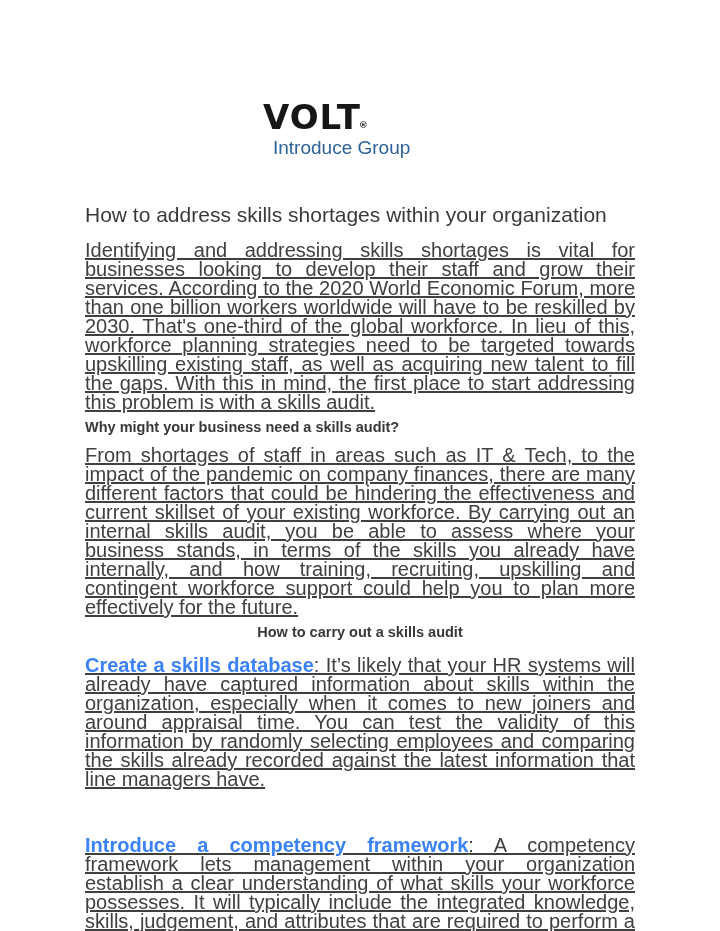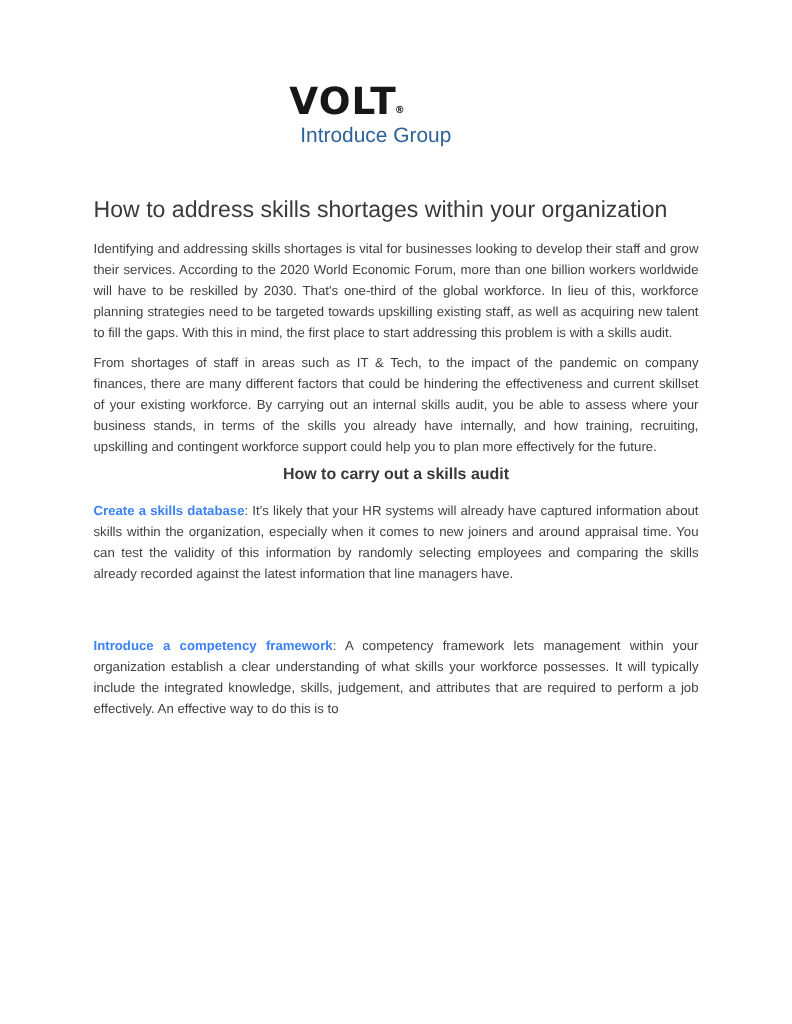--- a/index.html
+++ b/index.html
@@ -13,21 +13,21 @@
   }
   .page {
     width: 720px;
     height: 931px;
     background: #ffffff;
     padding: 0 85px;
   }
 
   
   .logo {
-    padding-top: 76px;
+    padding-top: 100px;
     margin-left: 178px;
     width: fit-content;
   }
   .logo-brand-row {
     line-height: 1;
     white-space: nowrap;
   }
   .logo-brand {
     font-family: "DejaVu Sans", sans-serif;
     font-size: 34px;
@@ -59,24 +59,25 @@
   }
   .article h1 {
     margin: 42px 0 12px 0;
     font-size: 21px;
     line-height: 27px;
     font-weight: 400;
     color: #3a3a3a;
   }
   .article p {
     margin: 0;
-    font-size: 12px;
+    font-size: 20px;
     line-height: 19px;
     text-align: justify;
     color: #404040;
+    text-decoration: underline;
   }
   .article h2 {
     margin: 0;
     font-size: 14.5px;
     line-height: 19px;
     font-weight: 700;
     color: #383838;
   }
   .mt-intro     { margin-top: 13px !important; }
   .mt-sub1      { margin-top: 6px  !important; }
@@ -97,20 +98,21 @@
     </div>
     <div class="logo-tagline">Introduce Group</div>
   </header>
 
   <main class="article">
 
     <h1>How to address skills shortages within your organization</h1>
 
     <p class="mt-intro">Identifying and addressing skills shortages is vital for businesses looking to develop their staff and grow their services. According to the 2020 World Economic Forum, more than one billion workers worldwide will have to be reskilled by 2030. That's one-third of the global workforce. In lieu of this, workforce planning strategies need to be targeted towards upskilling existing staff, as well as acquiring new talent to fill the gaps. With this in mind, the first place to start addressing this problem is with a skills audit.</p>
 
+    <h2 class="mt-sub1">Why might your business need a skills audit?</h2>
 
     <p class="mt-para2">From shortages of staff in areas such as IT &amp; Tech, to the impact of the pandemic on company finances, there are many different factors that could be hindering the effectiveness and current skillset of your existing workforce. By carrying out an internal skills audit, you be able to assess where your business stands, in terms of the skills you already have internally, and how training, recruiting, upskilling and contingent workforce support could help you to plan more effectively for the future.</p>
 
     <h2 class="mt-sub2">How to carry out a skills audit</h2>
 
     <p class="mt-para3"><span class="lead">Create a skills database</span><span>: It’s likely that your HR systems will already have captured information about skills within the organization, especially when it comes to new joiners and around appraisal time. You can test the validity of this information by randomly selecting employees and comparing the skills already recorded against the latest information that line managers have.</span></p>
 
     <p class="mt-para4"><span class="lead">Introduce a competency framework</span><span>: A competency framework lets management within your organization establish a clear understanding of what skills your workforce possesses. It will typically include the integrated knowledge, skills, judgement, and attributes that are required to perform a job effectively. An effective way to do this is to</span></p>
 
   </main>

